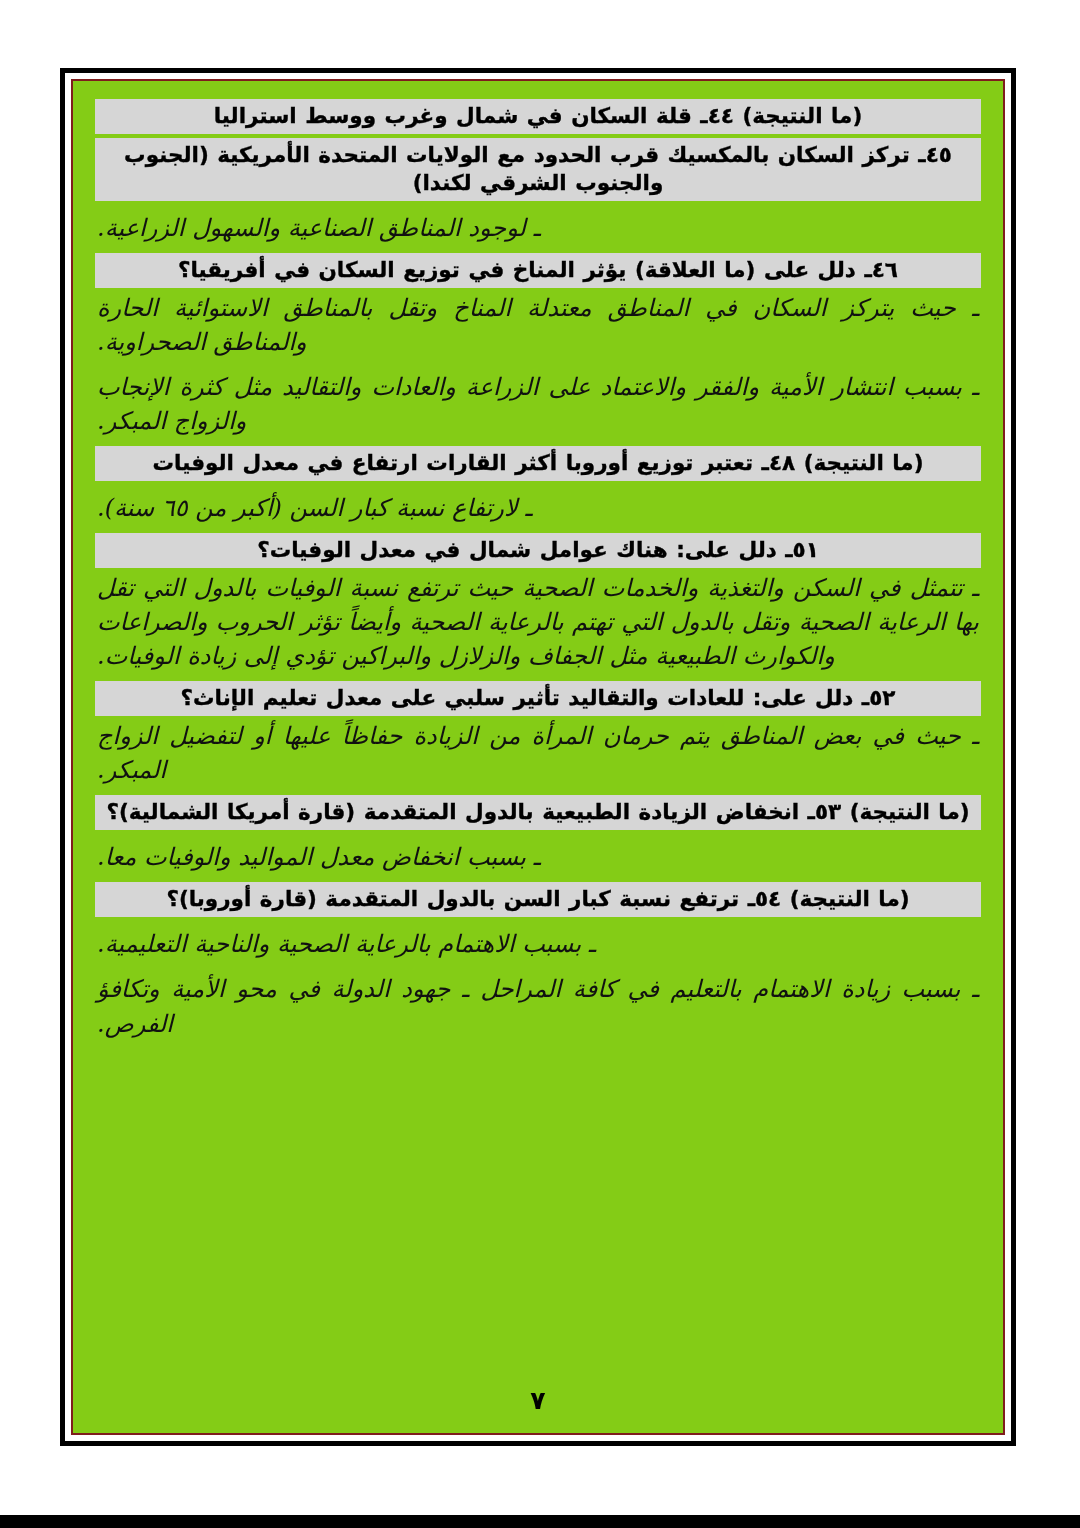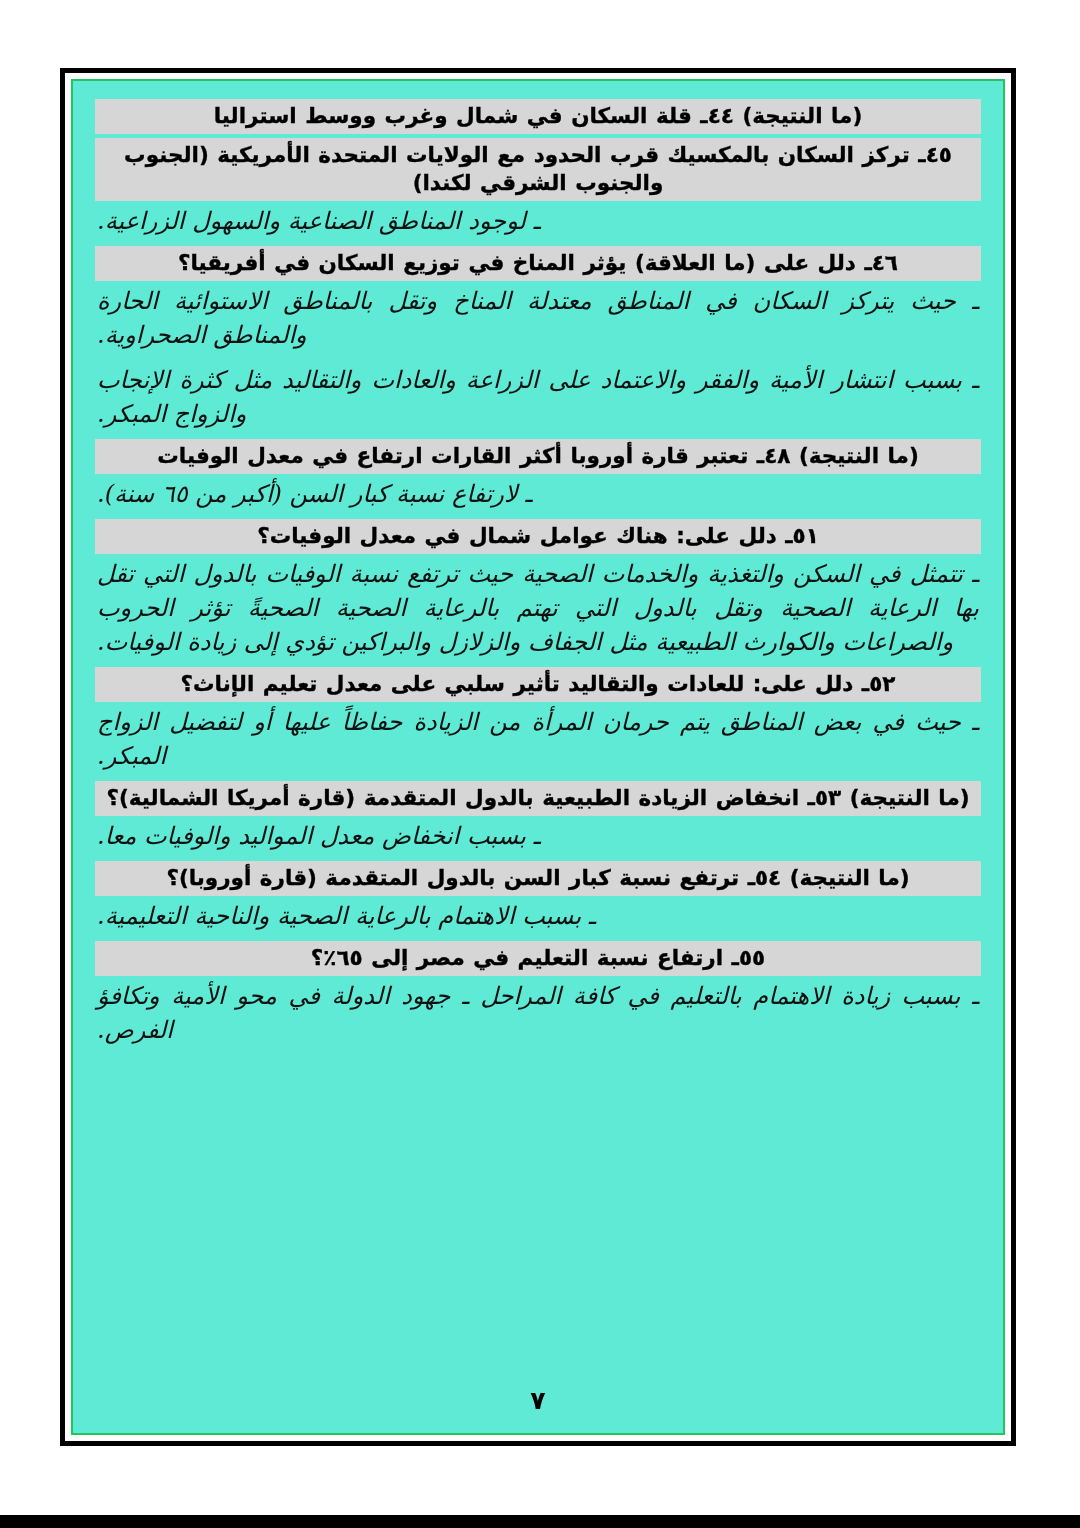--- a/index.html
+++ b/index.html
@@ -26,23 +26,23 @@
     background: #ffffff;
     border: 5px solid #000000;
     box-sizing: border-box;
   }
   #page-inner {
     position: absolute;
     left: 6px;
     top: 6px;
     right: 6px;
     bottom: 6px;
-    border: 2px solid #22c55e;
+    border: 2px solid #7f1d1d;
     box-sizing: border-box;
-    background: #5eead4;
+    background: #84cc16;
   }
   #page-content {
     position: absolute;
     left: 22px;
     top: 18px;
     right: 22px;
     bottom: 14px;
     box-sizing: border-box;
     display: flex;
     flex-direction: column;
@@ -87,20 +87,21 @@
     font-style: italic;
     font-weight: 400;
     text-align: justify;
     text-align-last: left;
     padding: 3px 2px 4px 2px;
     font-family: "DejaVu Serif", "Liberation Serif", serif;
     direction: rtl;
   }
   .a-text.short {
     text-align: right;
+    margin-top: 7px;
   }
 
   
   .page-foot {
     margin-top: auto;
     text-align: center;
     font-size: 25px;
     font-weight: bold;
     color: #000000;
     padding-bottom: 4px;
@@ -139,33 +140,33 @@
           <div class="a-text">ـ حيث يتركز السكان في المناطق معتدلة المناخ وتقل بالمناطق الاستوائية الحارة والمناطق الصحراوية.</div>
         </div>
 
         <div class="qa-block">
           <div class="a-text">ـ بسبب انتشار الأمية والفقر والاعتماد على الزراعة والعادات والتقاليد مثل كثرة الإنجاب والزواج المبكر.</div>
         </div>
 
         <div class="qa-block">
           <div class="q-bar">
             <span>(ما النتيجة)</span>
-            <span>٤٨ـ تعتبر قارة أوروبا أكثر القارات ارتفاع في معدل الوفيات</span>
+            <span>٤٨ـ تعتبر توزيع أوروبا أكثر القارات ارتفاع في معدل الوفيات</span>
           </div>
           <div class="a-text short">ـ لارتفاع نسبة كبار السن (أكبر من ٦٥ سنة).</div>
         </div>
 
 
 
         <div class="qa-block">
           <div class="q-bar">
             <span></span>
             <span>٥١ـ دلل على: هناك عوامل شمال في معدل الوفيات؟</span>
           </div>
-          <div class="a-text">ـ تتمثل في السكن والتغذية والخدمات الصحية حيث ترتفع نسبة الوفيات بالدول التي تقل بها الرعاية الصحية وتقل بالدول التي تهتم بالرعاية الصحية الصحيةً تؤثر الحروب والصراعات والكوارث الطبيعية مثل الجفاف والزلازل والبراكين تؤدي إلى زيادة الوفيات.</div>
+          <div class="a-text">ـ تتمثل في السكن والتغذية والخدمات الصحية حيث ترتفع نسبة الوفيات بالدول التي تقل بها الرعاية الصحية وتقل بالدول التي تهتم بالرعاية الصحية وأيضاً تؤثر الحروب والصراعات والكوارث الطبيعية مثل الجفاف والزلازل والبراكين تؤدي إلى زيادة الوفيات.</div>
         </div>
 
         <div class="qa-block">
           <div class="q-bar">
             <span></span>
             <span>٥٢ـ دلل على: للعادات والتقاليد تأثير سلبي على معدل تعليم الإناث؟</span>
           </div>
           <div class="a-text">ـ حيث في بعض المناطق يتم حرمان المرأة من الزيادة حفاظاً عليها أو لتفضيل الزواج المبكر.</div>
         </div>
 
@@ -179,24 +180,20 @@
 
         <div class="qa-block">
           <div class="q-bar">
             <span>(ما النتيجة)</span>
             <span>٥٤ـ ترتفع نسبة كبار السن بالدول المتقدمة (قارة أوروبا)؟</span>
           </div>
           <div class="a-text short">ـ بسبب الاهتمام بالرعاية الصحية والناحية التعليمية.</div>
         </div>
 
         <div class="qa-block">
-          <div class="q-bar">
-            <span></span>
-            <span>٥٥ـ ارتفاع نسبة التعليم في مصر إلى ٦٥٪؟</span>
-          </div>
           <div class="a-text">ـ بسبب زيادة الاهتمام بالتعليم في كافة المراحل ـ جهود الدولة في محو الأمية وتكافؤ الفرص.</div>
         </div>
 
       </div>
 
       <div class="page-foot">٧</div>
 
     </div>
   </div>
 </div>

